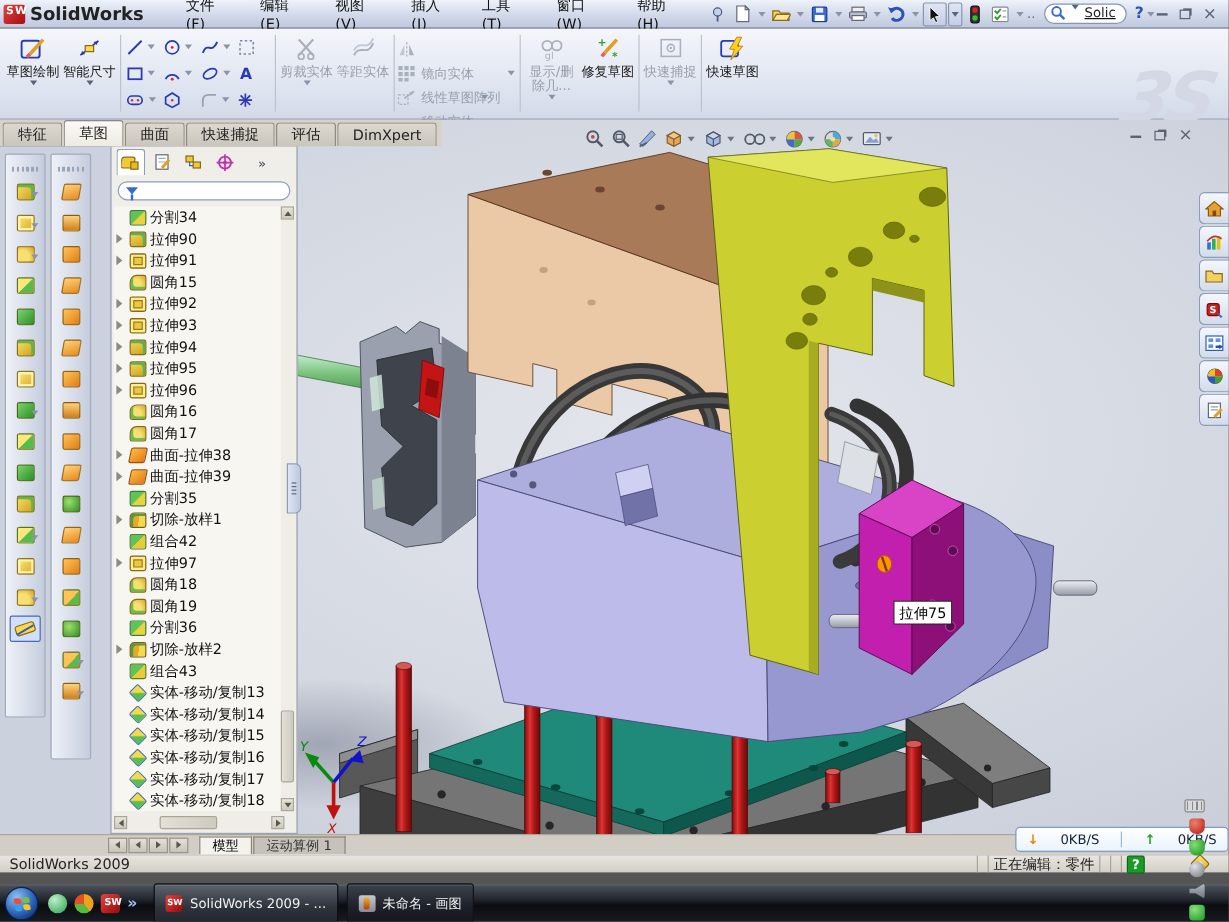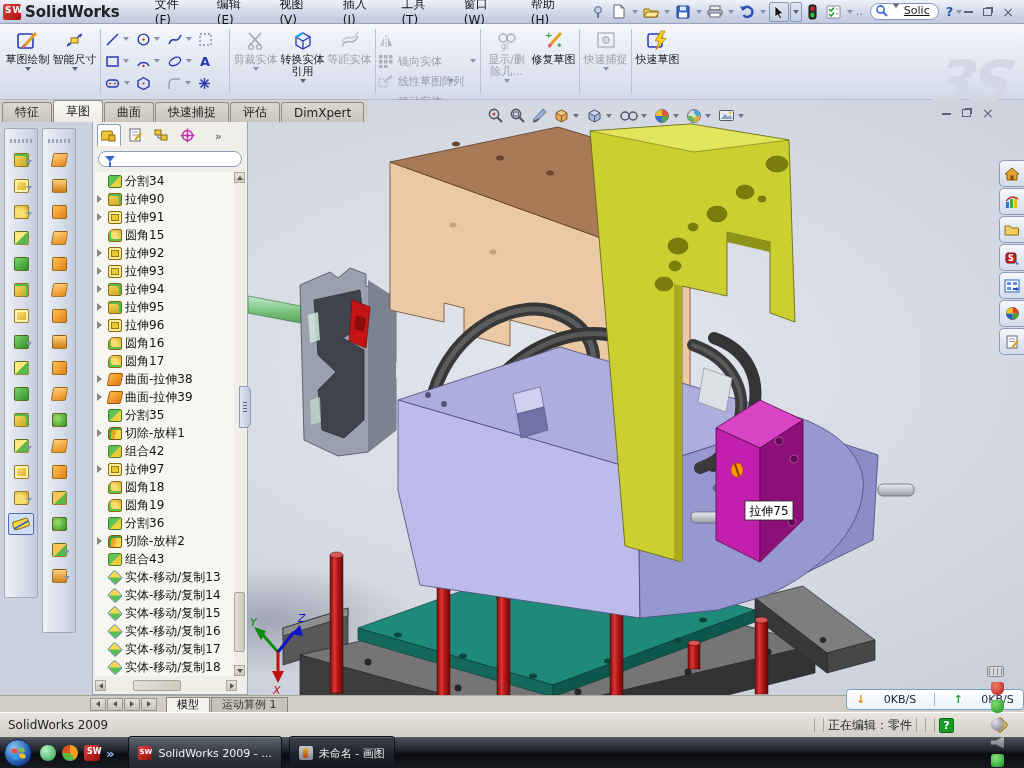--- a/index.html
+++ b/index.html
@@ -127,21 +127,21 @@
   #splithandle{left:239px;top:386px;width:12px;height:42px;background:linear-gradient(90deg,#dfe6f2,#bcc8dc);
     border:1px solid #8c9cba;border-radius:0 5px 5px 0;display:flex;flex-direction:column;align-items:center;justify-content:center;gap:2px;}
   #splithandle i{width:4px;height:1px;background:#5a6a88;}
 
   
   #slidestrip{left:0;top:695px;width:1024px;height:17px;background:#d2cec6;border-top:1px solid #aaa69c;display:flex;align-items:center;}
   .navbtn{width:16px;height:13px;background:linear-gradient(#e4e0d6,#c9c4b8);border:1px solid #98948a;
     display:flex;align-items:center;justify-content:center;margin-right:1px;}
   .stab{height:15px;padding:0 10px;display:flex;align-items:center;font-size:11px;border:1px solid #8a8678;border-bottom:none;margin-right:1px;background:#c6c2ba;color:#333;}
   .stab.active{background:#f4f2ec;color:#000;}
-  #statusbar{left:0;top:712px;width:1024px;height:25px;background:linear-gradient(#e8e5df,#d2cfc8);
+  #statusbar{left:0;top:712px;width:1024px;height:15px;background:linear-gradient(#e8e5df,#d2cfc8);
     border-top:1px solid #fff;display:flex;align-items:center;font-size:12px;color:#222;}
   .statsep{width:1px;height:14px;background:#a8a49a;margin:0 4px;}
   #helpbox{width:15px;height:15px;background:#1a9a28;color:#fff;font-size:11px;font-weight:bold;
     display:flex;align-items:center;justify-content:center;border:1px solid #0a6a14;border-radius:2px;}
   #tagicon{width:12px;height:12px;background:linear-gradient(135deg,#ffe070,#d8a820);border:1px solid #8a6a10;
     transform:rotate(45deg);border-radius:2px;position:relative;}
   #tagicon::after{content:"";position:absolute;left:3px;top:3px;width:4px;height:4px;border-radius:50%;background:#fff;}
 
   
   #netoverlay{left:846px;top:689px;width:178px;height:21px;background:linear-gradient(#ffffff,#eaf3fc);
@@ -409,31 +409,20 @@
         <span class="cmicon">
             <svg width="22" height="22">
               <path d="M4,3 L16,16 M16,3 L4,16" stroke="#aab0bc" stroke-width="1.8"></path>
               <circle cx="6" cy="17" r="2.4" fill="none" stroke="#aab0bc" stroke-width="1.4"></circle>
               <circle cx="14" cy="17" r="2.4" fill="none" stroke="#aab0bc" stroke-width="1.4"></circle>
             </svg>
           </span>
         <span class="cmlabel">剪裁实体</span>
         <span class="dd light"></span>
       </div>
-      <div class="cmbtn">
-        <span class="cmicon">
-            <svg width="24" height="22">
-              <path d="M5,7 L12,3 L19,7 L19,15 L12,19 L5,15 Z" fill="#e8eefc" stroke="#2a3ab0" stroke-width="1.3"></path>
-              <path d="M5,7 L12,11 L19,7 M12,11 L12,19" fill="none" stroke="#2a3ab0" stroke-width="1.3"></path>
-              <path d="M5,7 L12,3" stroke="#28a0e0" stroke-width="2.2"></path>
-            </svg>
-          </span>
-        <span class="cmlabel">转换实体引用</span>
-        <span class="dd"></span>
-      </div>
       <div class="cmbtn dis">
         <span class="cmicon">
             <svg width="22" height="22">
               <path d="M3,16 C8,6 14,18 19,6" fill="none" stroke="#aab0bc" stroke-width="1.6"></path>
               <path d="M3,12 C8,2 14,14 19,2" fill="none" stroke="#c2c8d2" stroke-width="1.6"></path>
             </svg>
           </span>
         <span class="cmlabel">等距实体</span>
       </div>
       <div class="cmsep"></div>

